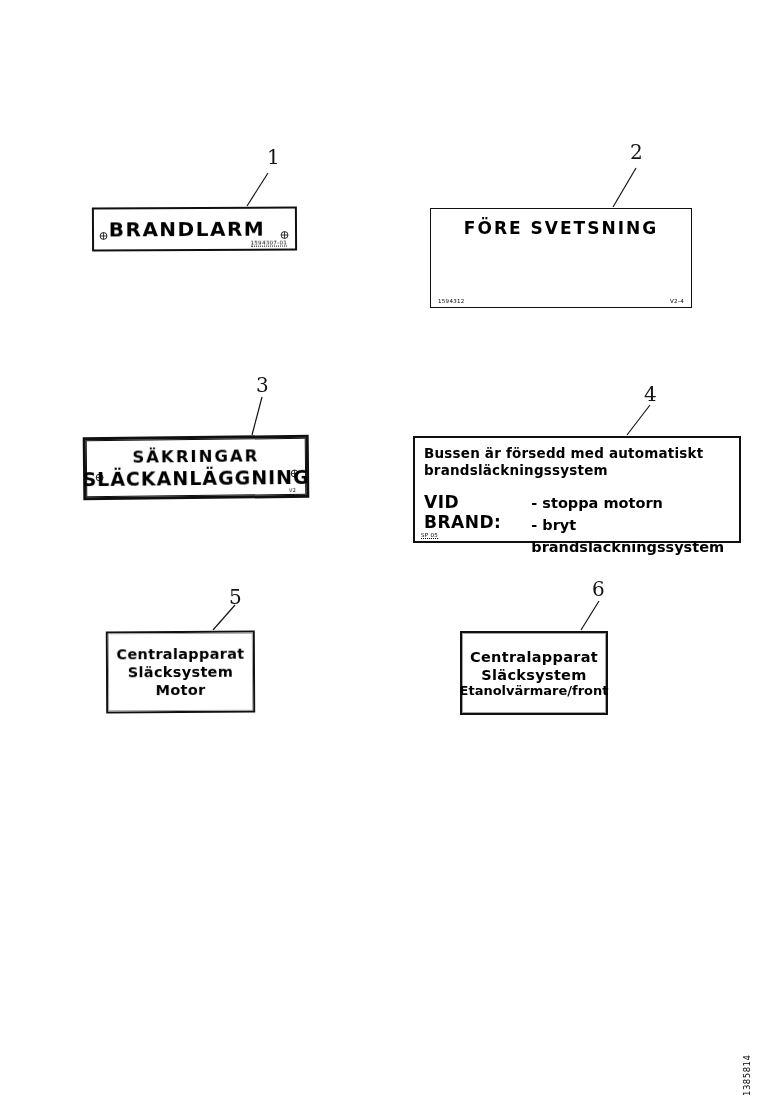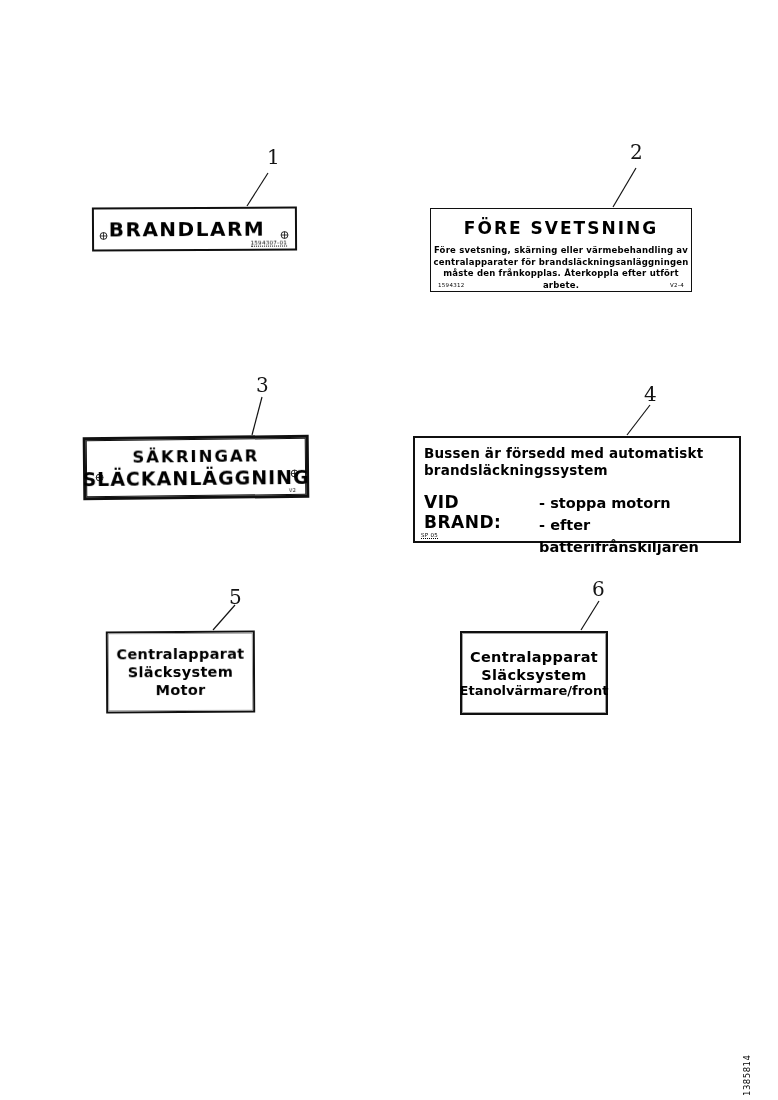--- a/index.html
+++ b/index.html
@@ -26,21 +26,21 @@
 
   
   .label1{left:92px;top:207px;width:205px;height:44px;border:2px solid #101010;
     display:flex;align-items:center;transform:rotate(-0.3deg);}
   .label1 .title{flex:1;text-align:center;font-size:20px;font-weight:bold;
     letter-spacing:1.5px;padding-right:14px;}
   .fineprint{font-size:5.5px;letter-spacing:0.3px;color:#101010;white-space:nowrap;}
   .u-dot{border-bottom:1px dotted #101010;}
 
   
-  .label2{left:430px;top:208px;width:262px;height:84px;border:1.5px solid #101010;
+  .label2{left:430px;top:208px;width:262px;height:100px;border:1.5px solid #101010;
     padding-top:9px;}
   .label2 .title{text-align:center;font-size:17px;font-weight:bold;letter-spacing:2px;}
   .label2 .body{margin-top:7px;text-align:center;font-size:8.5px;line-height:11.5px;
     font-weight:bold;letter-spacing:0.2px;}
 
   
   .label3{left:83px;top:436px;width:226px;height:63px;border:3px solid #101010;
     transform:rotate(-0.6deg);}
   .label3 .inner{box-sizing:border-box;width:100%;height:100%;border:1px solid #101010;
     display:flex;flex-direction:column;align-items:center;justify-content:center;position:relative;}
@@ -107,25 +107,20 @@
     <svg width="9" height="9" viewBox="0 0 10 10">
         <circle cx="5" cy="5" r="3.8" fill="none" stroke="#101010" stroke-width="1"></circle>
         <path d="M5 1.2v7.6M1.2 5h7.6" stroke="#101010" stroke-width="0.9"></path>
       </svg>
   </span>
   <span class="fineprint u-dot scan-hard abs" style="right:8px;bottom:2px;">1594307-01</span>
 </div>
 
 <div class="abs plate label2">
   <div class="title scan">FÖRE SVETSNING</div>
-  <div class="body scan-hard">
-    <div>Före svetsning, skärning eller värmebehandling av</div>
-    <div>centralapparater för brandsläckningsanläggningen</div>
-    <div>måste den frånkopplas. Återkoppla efter utfört arbete.</div>
-  </div>
   <span class="fineprint scan-hard abs" style="left:7px;bottom:3px;">1594312</span>
   <span class="fineprint scan-hard abs" style="right:7px;bottom:3px;">V2-4</span>
 </div>
 
 <div class="abs plate label3">
   <div class="inner">
     <span class="screw screw-abs" style="left:8px;top:26px;">
       <svg width="9" height="9" viewBox="0 0 10 10">
           <circle cx="5" cy="5" r="3.8" fill="none" stroke="#101010" stroke-width="1"></circle>
           <path d="M5 1.2v7.6M1.2 5h7.6" stroke="#101010" stroke-width="0.9"></path>
@@ -145,21 +140,21 @@
 
 <div class="abs plate label4">
   <div class="p1 scan">
     <div>Bussen är försedd med automatiskt</div>
     <div>brandsläckningssystem</div>
   </div>
   <div class="fire-row scan">
     <span class="fire-word">VID BRAND:</span>
     <span class="fire-items">
       <div>- stoppa motorn</div>
-      <div>- efter batterifrånskiljaren</div>
+      <div>- bryt brandsläckningssystem</div>
     </span>
   </div>
   <span class="fineprint u-dot scan-hard abs" style="left:6px;bottom:2px;">SP 05</span>
 </div>
 
 <div class="abs plate plate-dbl label5">
   <div class="inner">
     <div class="ln scan">Centralapparat</div>
     <div class="ln scan">Släcksystem</div>
     <div class="ln scan">Motor</div>

